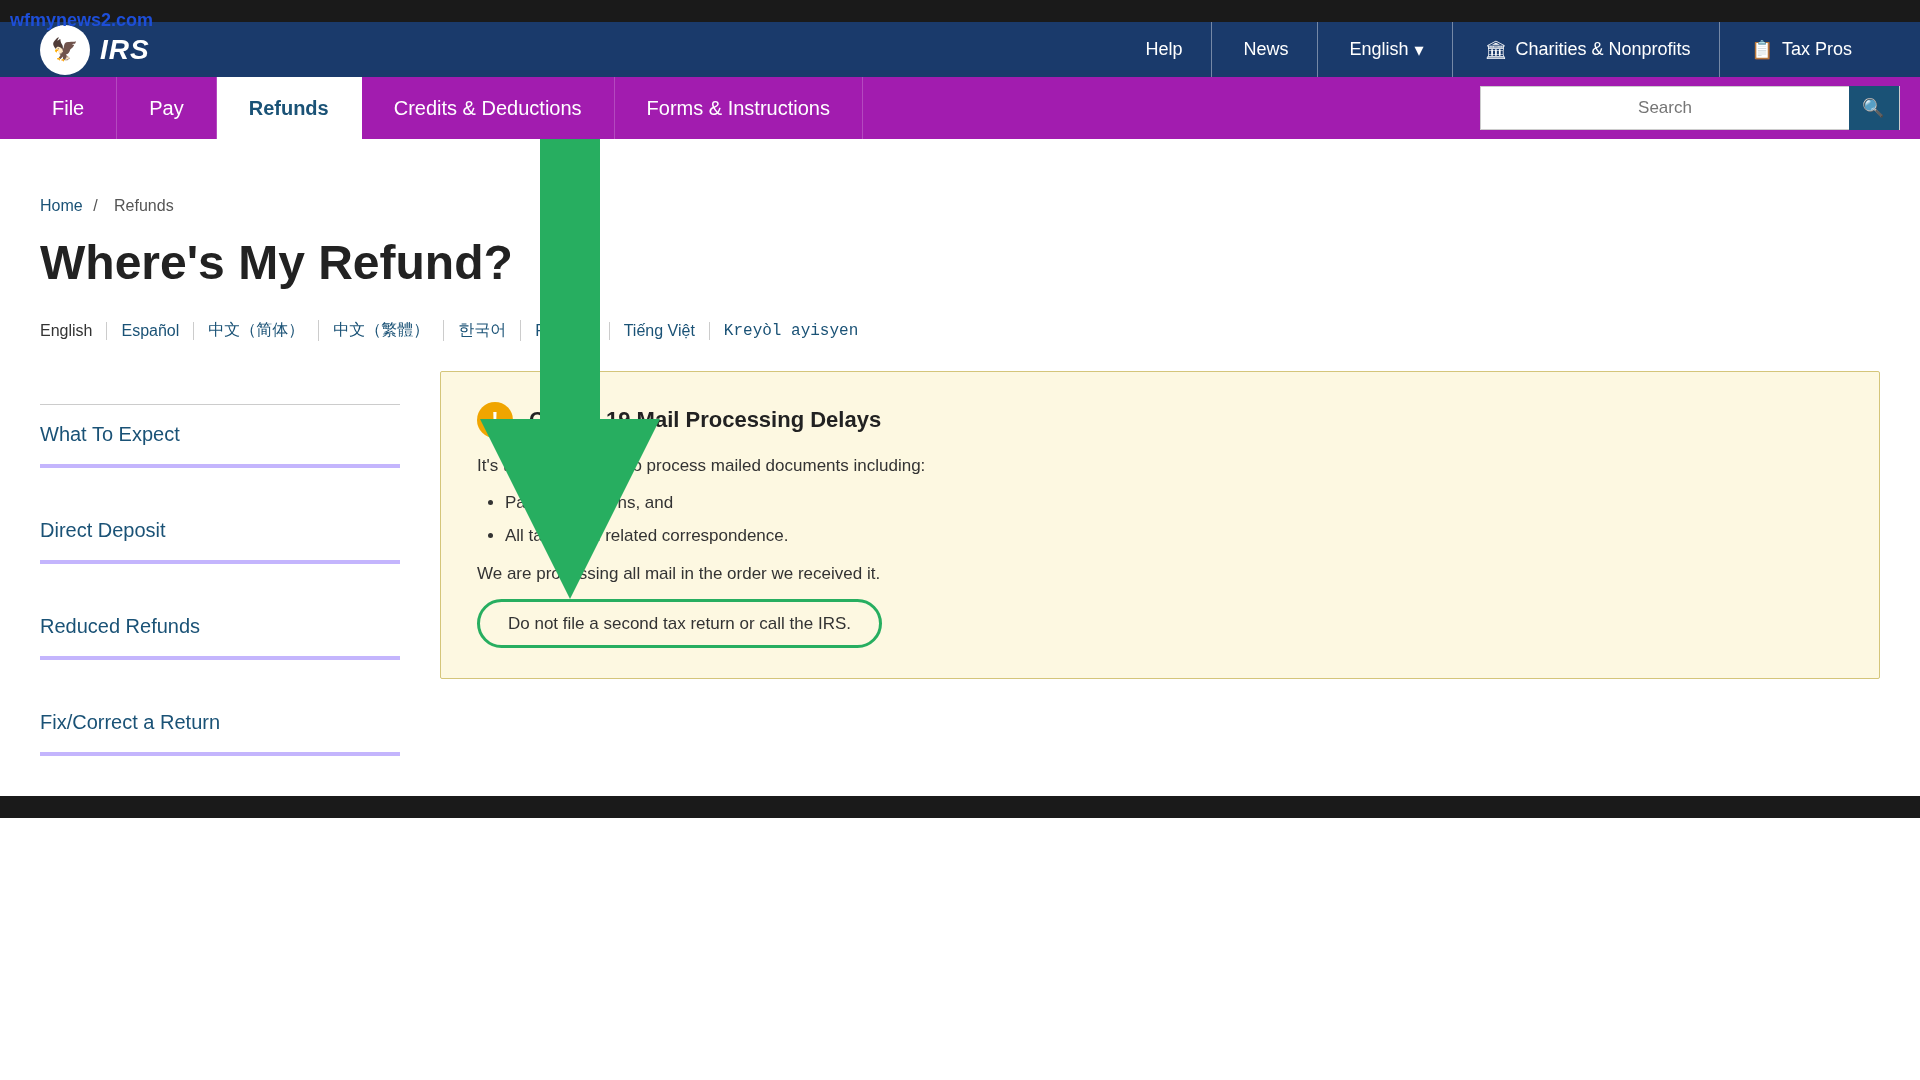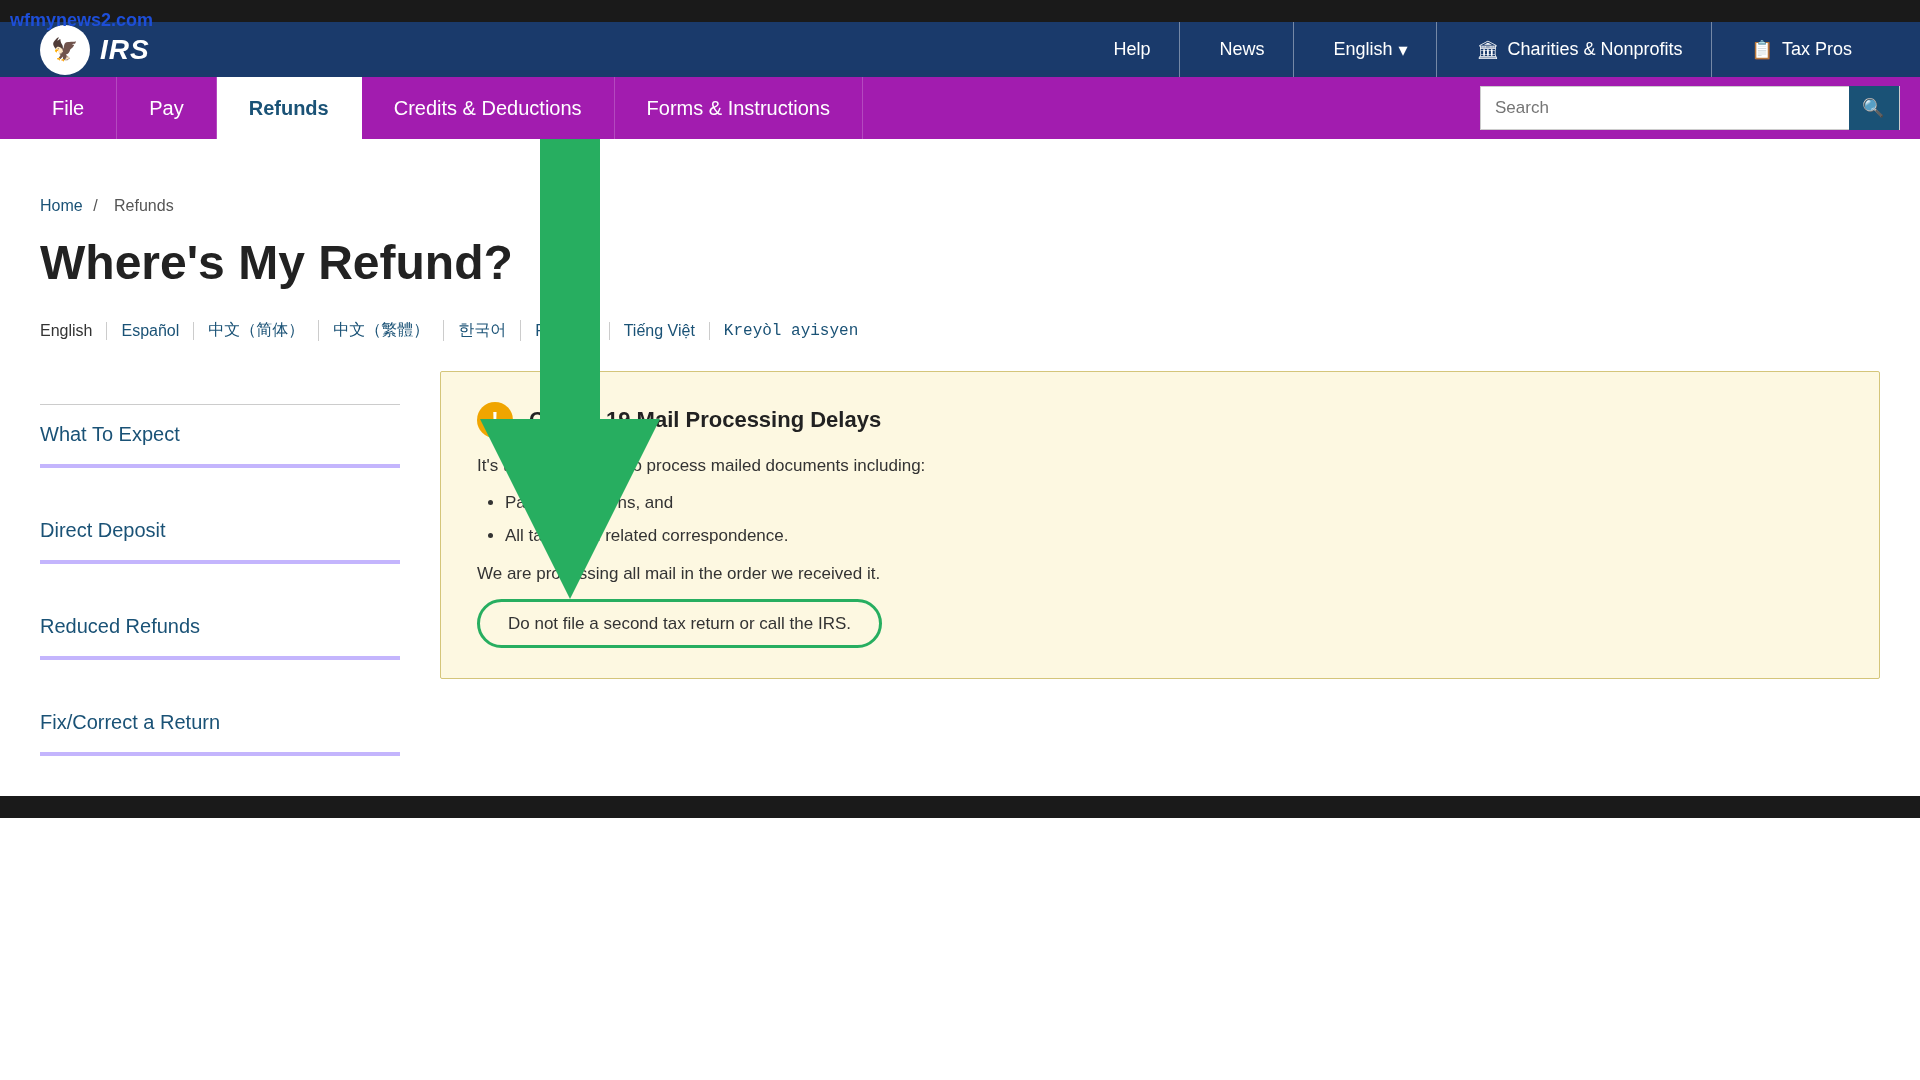--- a/index.html
+++ b/index.html
@@ -41,21 +41,21 @@
     .irs-logo-text {
       color: #fff;
       font-size: 28px;
       font-weight: bold;
       font-style: italic;
       letter-spacing: 1px;
     }
     .top-bar-nav {
       display: flex;
       align-items: center;
-      gap: 12px;
+      gap: 4px;
       margin-left: auto;
     }
     .top-bar-nav a {
       color: #fff;
       text-decoration: none;
       font-size: 18px;
       padding: 0 28px;
       border-right: 1px solid rgba(255,255,255,0.4);
       height: 55px;
       display: flex;
@@ -99,20 +99,21 @@
       height: 44px;
       width: 420px;
     }
     .search-box input {
       border: none;
       outline: none;
       font-size: 17px;
       padding: 12px 14px;
       flex: 1;
       height: 100%;
+      text-align: center;
     }
     .search-box button {
       background: #1a5276;
       border: none;
       height: 44px;
       width: 50px;
       cursor: pointer;
       color: #fff;
       font-size: 18px;
       display: flex;

